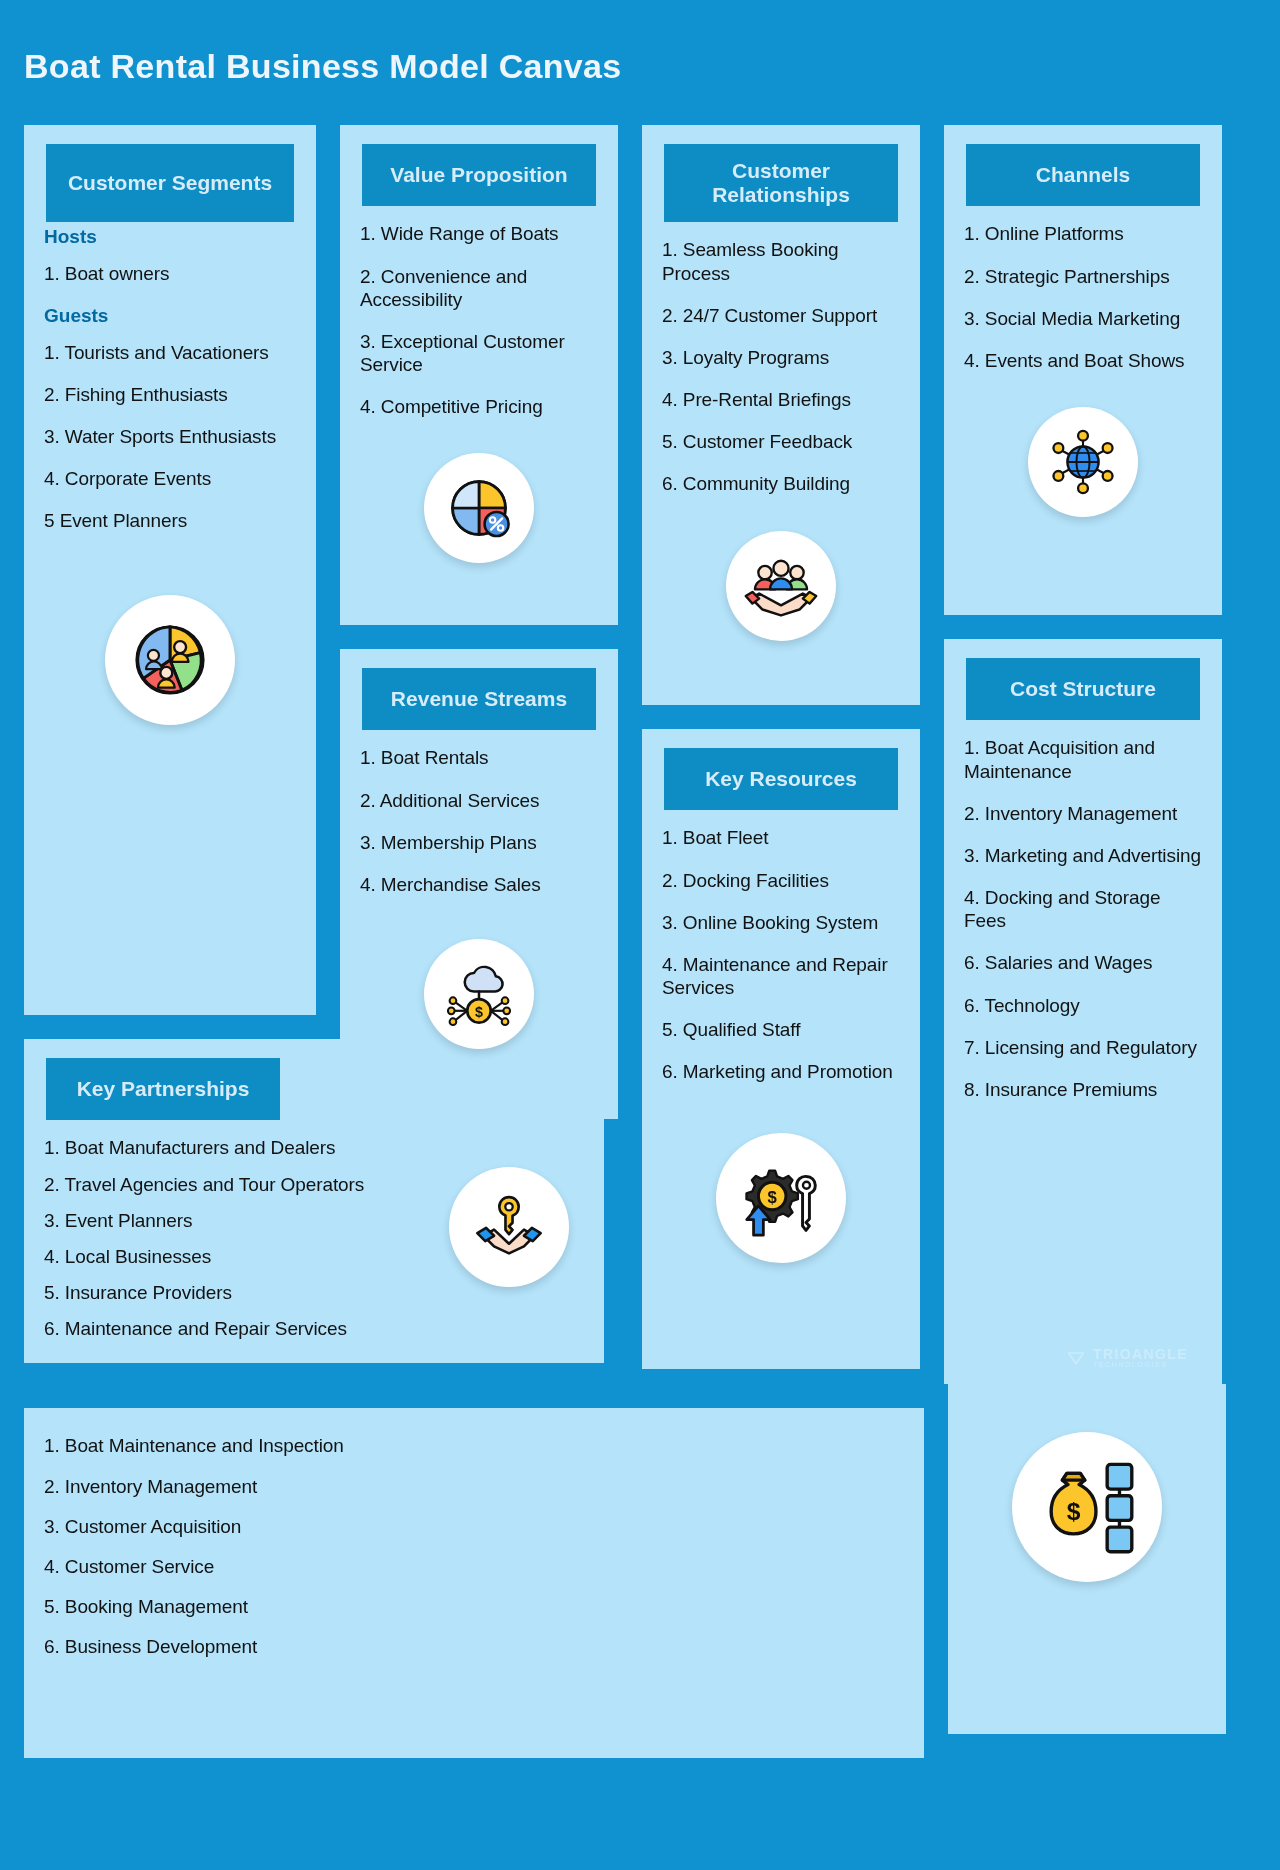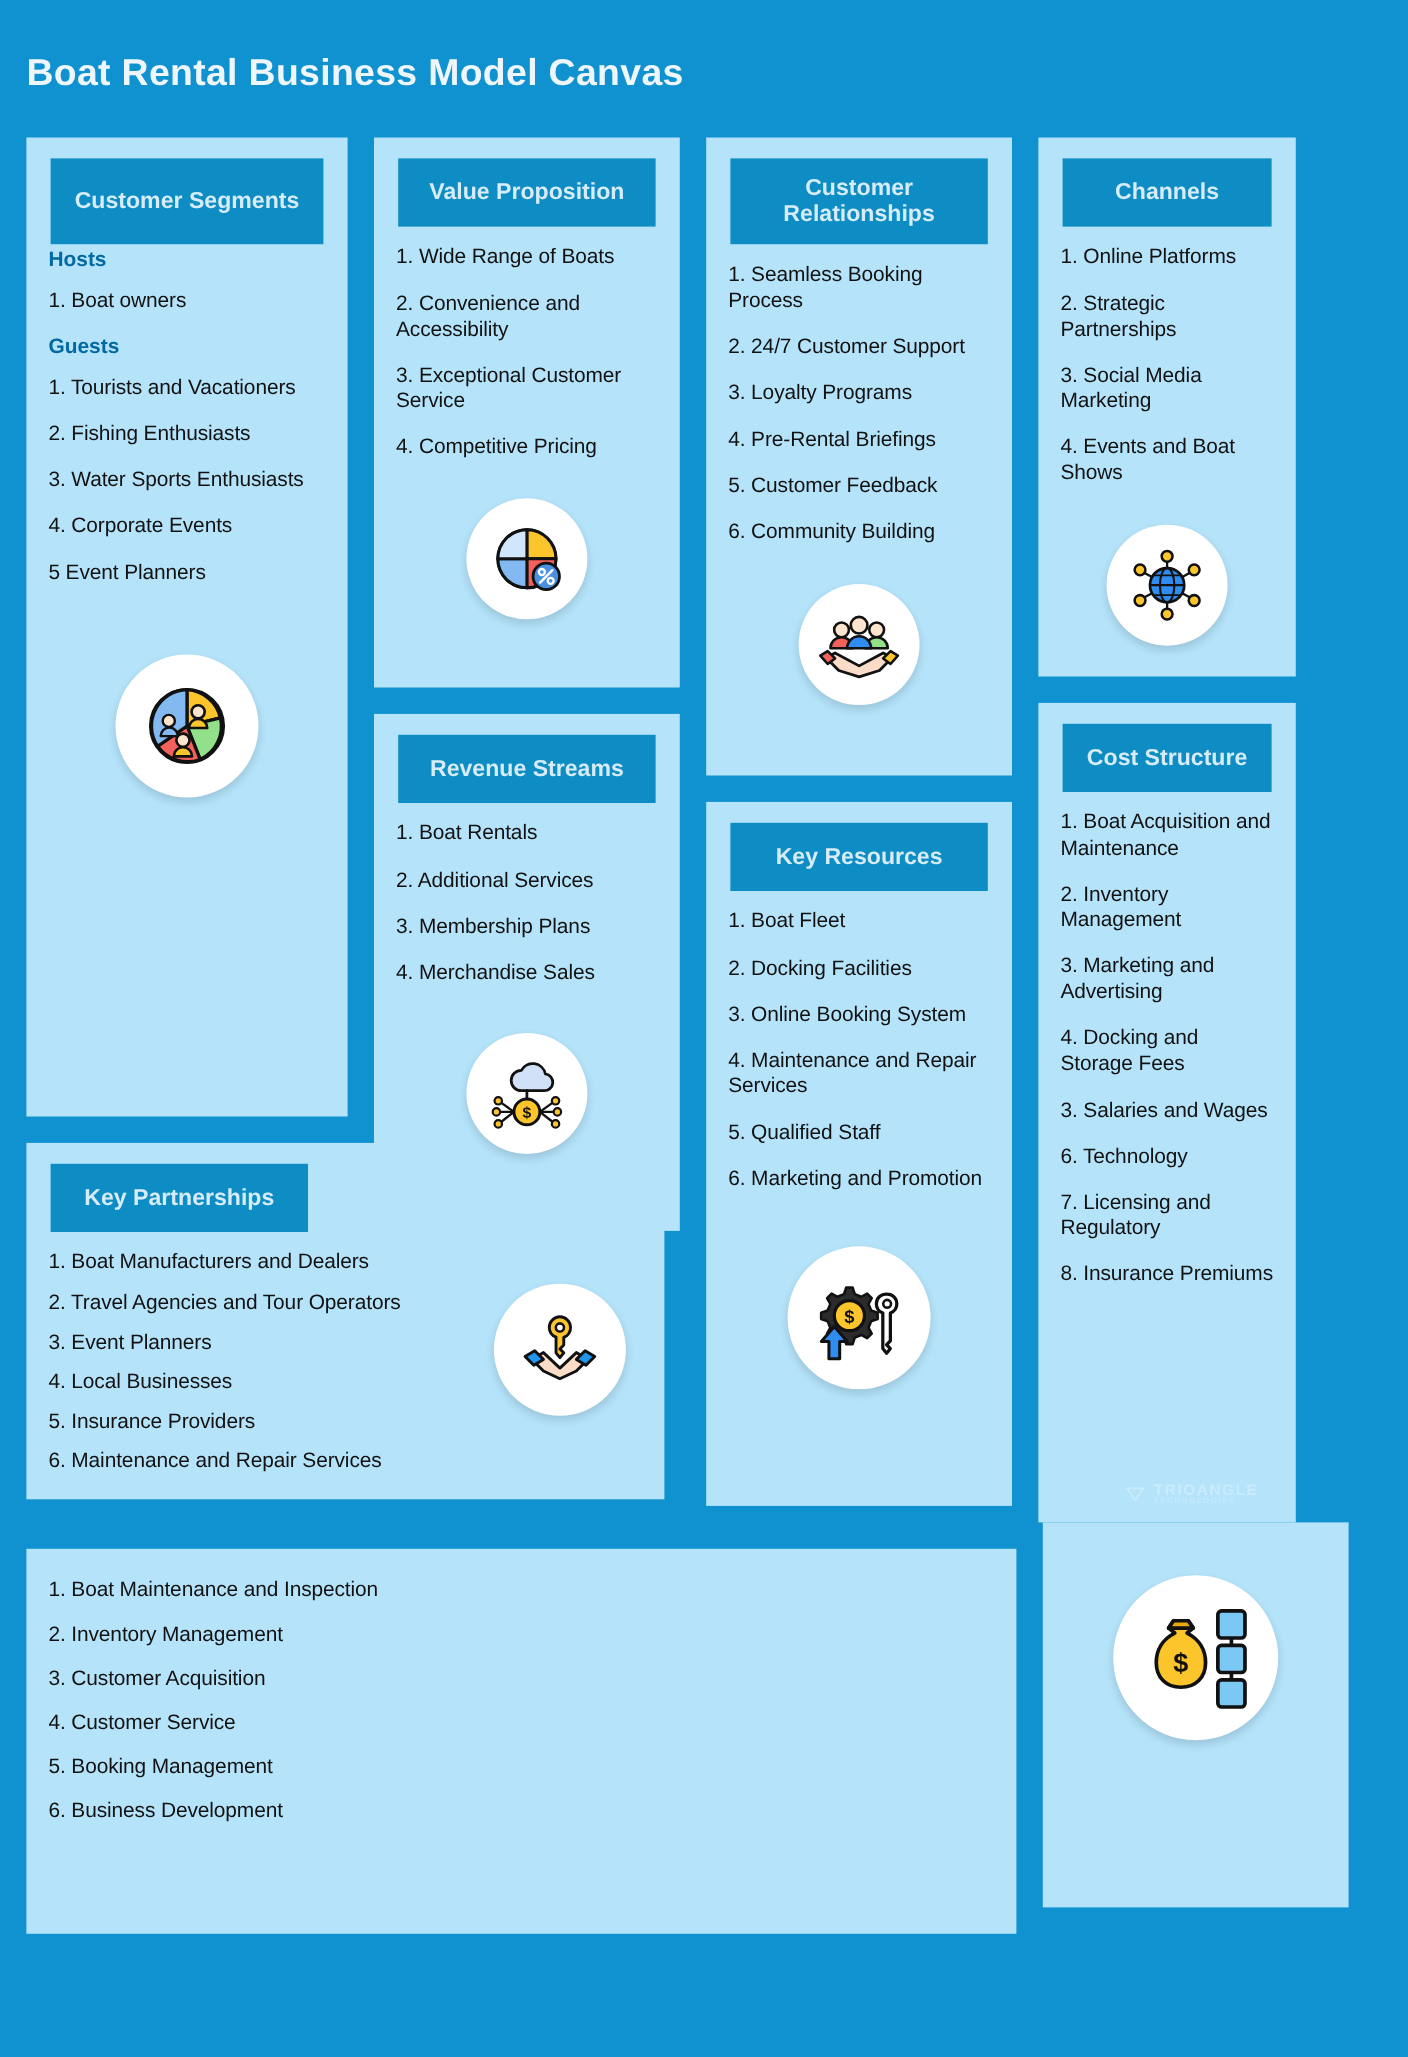--- a/index.html
+++ b/index.html
@@ -71,21 +71,21 @@
   
   .row-top {
     display: flex;
     gap: 24px;
     align-items: flex-start;
   }
   .col { display: flex; flex-direction: column; gap: 24px; }
   .col-cs   { width: 292px; justify-content: center; }
   .col-vp   { width: 278px; }
   .col-cr   { width: 278px; border-radius: 19px; }
-  .col-ch   { width: 234px; }
+  .col-ch   { width: 278px; }
 
   .cs-card   { min-height: 890px; }
   .vp-card   { min-height: 500px; }
   .rev-card  { min-height: 470px; }
   .cr-card   { min-height: 580px; }
   .kr-card   { min-height: 640px; }
   .ch-card   { min-height: 490px; }
   .cost-card { min-height: 745px; }
 
   .hdr-cs  { margin: 19px 22px 0 22px; min-height: 78px; }
@@ -350,21 +350,21 @@
         </div>
       </div>
 
       <div class="card cost-card">
         <div class="hdr hdr-std">Cost Structure</div>
         <ul class="list">
           <li>1. Boat Acquisition and Maintenance</li>
           <li>2. Inventory Management</li>
           <li>3. Marketing and Advertising</li>
           <li>4. Docking and Storage Fees</li>
-          <li>3. Salaries and Wages</li>
+          <li>6. Salaries and Wages</li>
           <li>6. Technology</li>
           <li>7. Licensing and Regulatory</li>
           <li>8. Insurance Premiums</li>
         </ul>
         <div class="watermark">
           <svg width="20" height="20" viewBox="0 0 24 24">
             <path d="M3 6 h18 l-9 13 z" fill="none" stroke="#ffffff" stroke-width="2" stroke-linejoin="round"></path>
           </svg>
           <span class="wm-text">
             <span class="wm-name">TRIOANGLE</span>

